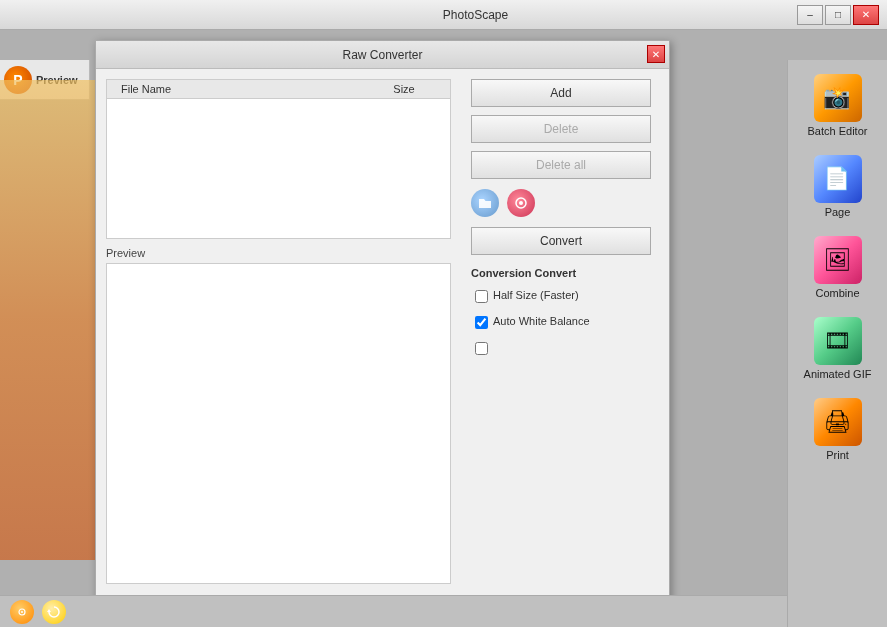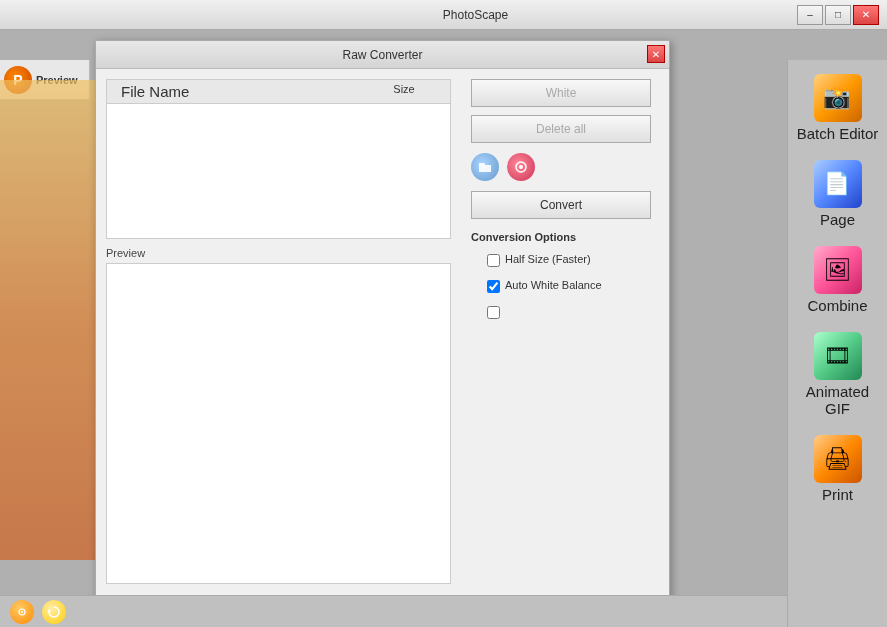--- a/index.html
+++ b/index.html
@@ -149,21 +149,21 @@
       border: 1px solid #ccc;
       background: white;
       flex: 0 0 160px;
     }
     .file-list-header {
       display: flex;
       background: #e8e8e8;
       border-bottom: 1px solid #ccc;
       padding: 3px 6px;
     }
-    .file-col-name { flex: 1; font-size: 15px; color: #333; padding-left: 8px; }
+    .file-col-name { flex: 1; font-size: 11px; color: #333; padding-left: 8px; }
     .file-col-size { width: 80px; font-size: 11px; color: #333; text-align: center; }
     .file-list-body { height: 120px; overflow-y: auto; }
 
     
     .preview-section { flex: 1; display: flex; flex-direction: column; }
     .preview-label { font-size: 11px; color: #444; margin-bottom: 4px; }
     .preview-box {
       flex: 1;
       border: 1px solid #ccc;
       background: white;
@@ -241,21 +241,21 @@
       font-weight: bold;
       margin-top: 4px;
     }
 
     .checkbox-row {
       display: flex;
       align-items: flex-start;
       gap: 5px;
       font-size: 11px;
       color: #333;
-      margin: 2px 16px;
+      margin: 2px 4px;
     }
     .checkbox-row input[type=checkbox] { margin-top: 1px; }
 
     .info-text {
       font-size: 11px;
       color: #555;
       margin-top: auto;
       padding-top: 8px;
       line-height: 1.5;
     }
@@ -287,21 +287,21 @@
     .sidebar-icon-img {
       width: 48px;
       height: 48px;
       border-radius: 6px;
       display: flex;
       align-items: center;
       justify-content: center;
       font-size: 20px;
     }
     .sidebar-icon-label {
-      font-size: 15px;
+      font-size: 11px;
       color: #222;
       text-align: center;
     }
 
     
     .icon-batch { background: linear-gradient(135deg, #ffd080 0%, #ff9900 50%, #cc6600 100%); }
     .icon-page { background: linear-gradient(135deg, #aaccff 0%, #5588ff 50%, #2244cc 100%); }
     .icon-combine { background: linear-gradient(135deg, #ffaacc 0%, #ff5599 50%, #cc2266 100%); }
     .icon-gif { background: linear-gradient(135deg, #aaffcc 0%, #55cc88 50%, #228855 100%); }
     .icon-print { background: linear-gradient(135deg, #ffcc88 0%, #ff8800 50%, #cc5500 100%); }
@@ -391,40 +391,41 @@
 
         <div class="bottom-buttons">
           <button class="btn-small disabled">Preview</button>
           <button class="btn-small disabled">Save</button>
           <button class="btn-small disabled">Copy</button>
           <button class="btn-small disabled">Photo Edit</button>
         </div>
       </div>
 
       <div class="right-panel">
-        <button class="btn-action disabled">White</button>
+        <button class="btn-action">Add</button>
+        <button class="btn-action disabled">Delete</button>
         <button class="btn-action disabled">Delete all</button>
 
         <div class="icon-row">
           <div class="icon-circle icon-folder" title="Open folder">
             <svg width="16" height="16" viewBox="0 0 16 16">
                 <path d="M2 4h5l1.5 2H14v7H2z" fill="white" opacity="0.9"></path>
               </svg>
           </div>
           <div class="icon-circle icon-target" title="Target">
             <svg width="16" height="16" viewBox="0 0 16 16">
               <circle cx="8" cy="8" r="5" stroke="white" stroke-width="1.5" fill="none"></circle>
               <circle cx="8" cy="8" r="2" fill="white"></circle>
             </svg>
           </div>
         </div>
 
         <button class="btn-action primary">Convert</button>
 
-        <div class="section-header">Conversion Options</div>
+        <div class="section-header">Conversion Convert</div>
 
         <div class="checkbox-row">
           <input type="checkbox" id="cb-halfsize" style="">
           <label for="cb-halfsize">Half Size (Faster)</label>
         </div>
 
         <div class="checkbox-row">
           <input type="checkbox" id="cb-autowb" checked="" style="">
           <label for="cb-autowb">Auto White Balance</label>
         </div>

